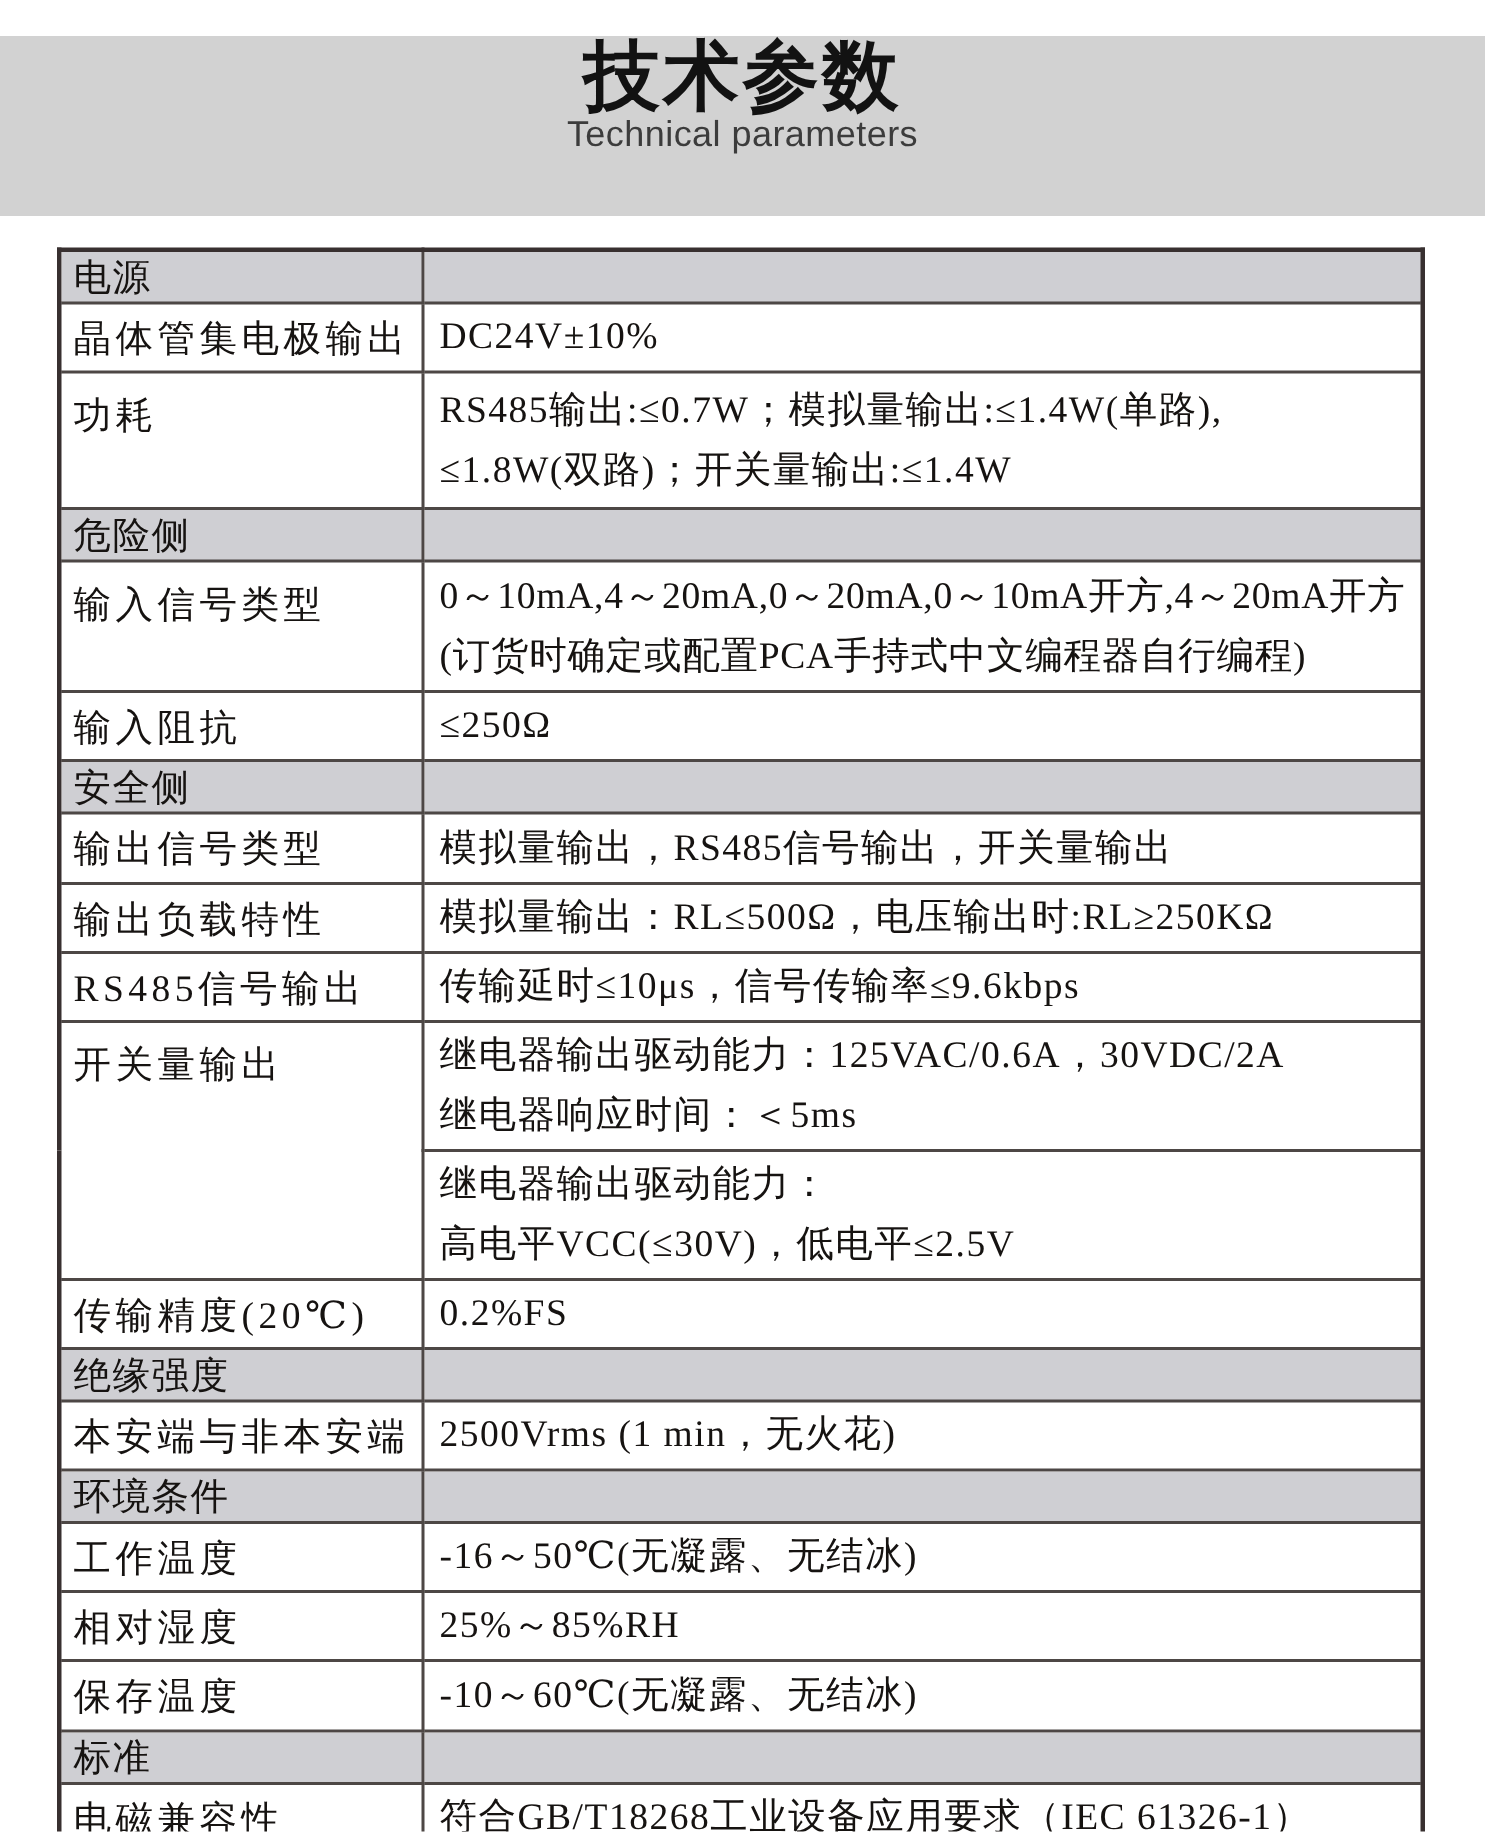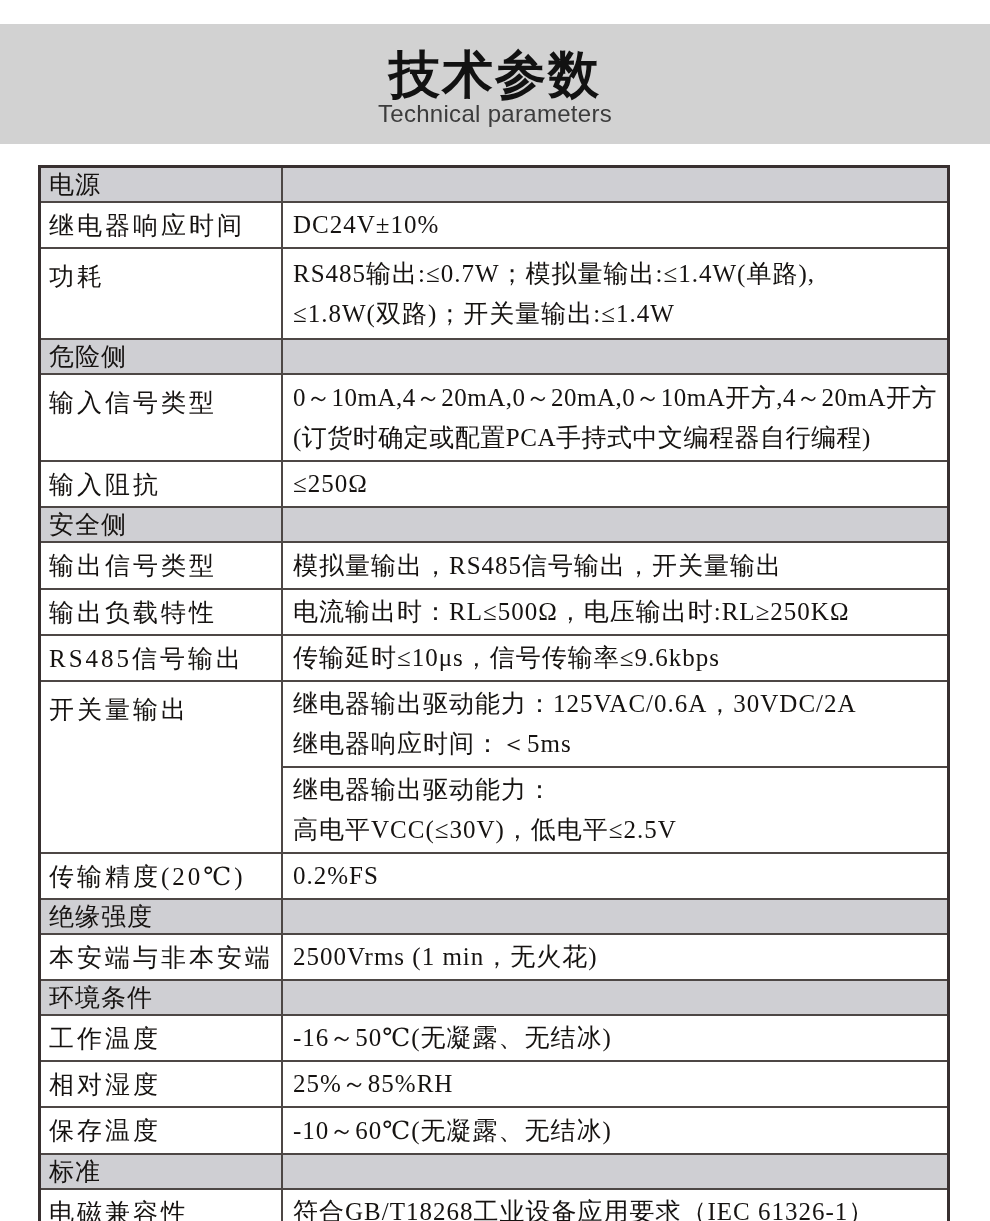--- a/index.html
+++ b/index.html
@@ -11,21 +11,21 @@
     color:#161311;
     overflow:hidden;
   }
   
   .banner{
     position:absolute;left:0;top:24px;width:990px;height:120px;
     background:#d2d2d2;
     text-align:center;
   }
   .title{
-    margin:0;padding-top:24px;
+    margin:0;padding-top:0;
     font-family:"Liberation Sans","DejaVu Sans",sans-serif;
     font-weight:900;
     font-size:51px;line-height:54px;
     letter-spacing:2px;
     color:#121212;
   }
   .subtitle{
     font-family:"Liberation Sans","DejaVu Sans",sans-serif;
     font-size:24px;line-height:24px;
     color:#3c3c3c;
@@ -70,21 +70,21 @@
   <div class="subtitle">Technical parameters</div>
 </div>
 
 <table class="tbl">
   <tbody>
       <tr class="sec" style="height:31px">
     <td class="label">电源</td>
     <td class="value"></td>
   </tr>
   <tr style="height:45px">
-    <td class="label">继电器响应时间</td>
+    <td class="label">晶体管集电极输出</td>
     <td class="value">DC24V±10%</td>
   </tr>
   <tr style="height:91px">
     <td class="label vtop">功耗</td>
     <td class="value">RS485输出:≤0.7W；模拟量输出:≤1.4W(单路),
 ≤1.8W(双路)；开关量输出:≤1.4W</td>
   </tr>
   <tr class="sec" style="height:32px">
     <td class="label">危险侧</td>
     <td class="value"></td>
@@ -101,21 +101,21 @@
   <tr class="sec" style="height:30px">
     <td class="label">安全侧</td>
     <td class="value"></td>
   </tr>
   <tr style="height:47px">
     <td class="label">输出信号类型</td>
     <td class="value">模拟量输出，RS485信号输出，开关量输出</td>
   </tr>
   <tr style="height:43px">
     <td class="label">输出负载特性</td>
-    <td class="value">电流输出时：RL≤500Ω，电压输出时:RL≥250KΩ</td>
+    <td class="value">模拟量输出：RL≤500Ω，电压输出时:RL≥250KΩ</td>
   </tr>
   <tr style="height:45px">
     <td class="label">RS485信号输出</td>
     <td class="value">传输延时≤10μs，信号传输率≤9.6kbps</td>
   </tr>
   <tr style="height:81px">
     <td class="label vtop" rowspan="2">开关量输出</td>
     <td class="value">继电器输出驱动能力：125VAC/0.6A，30VDC/2A
 继电器响应时间：＜5ms</td>
   </tr>

